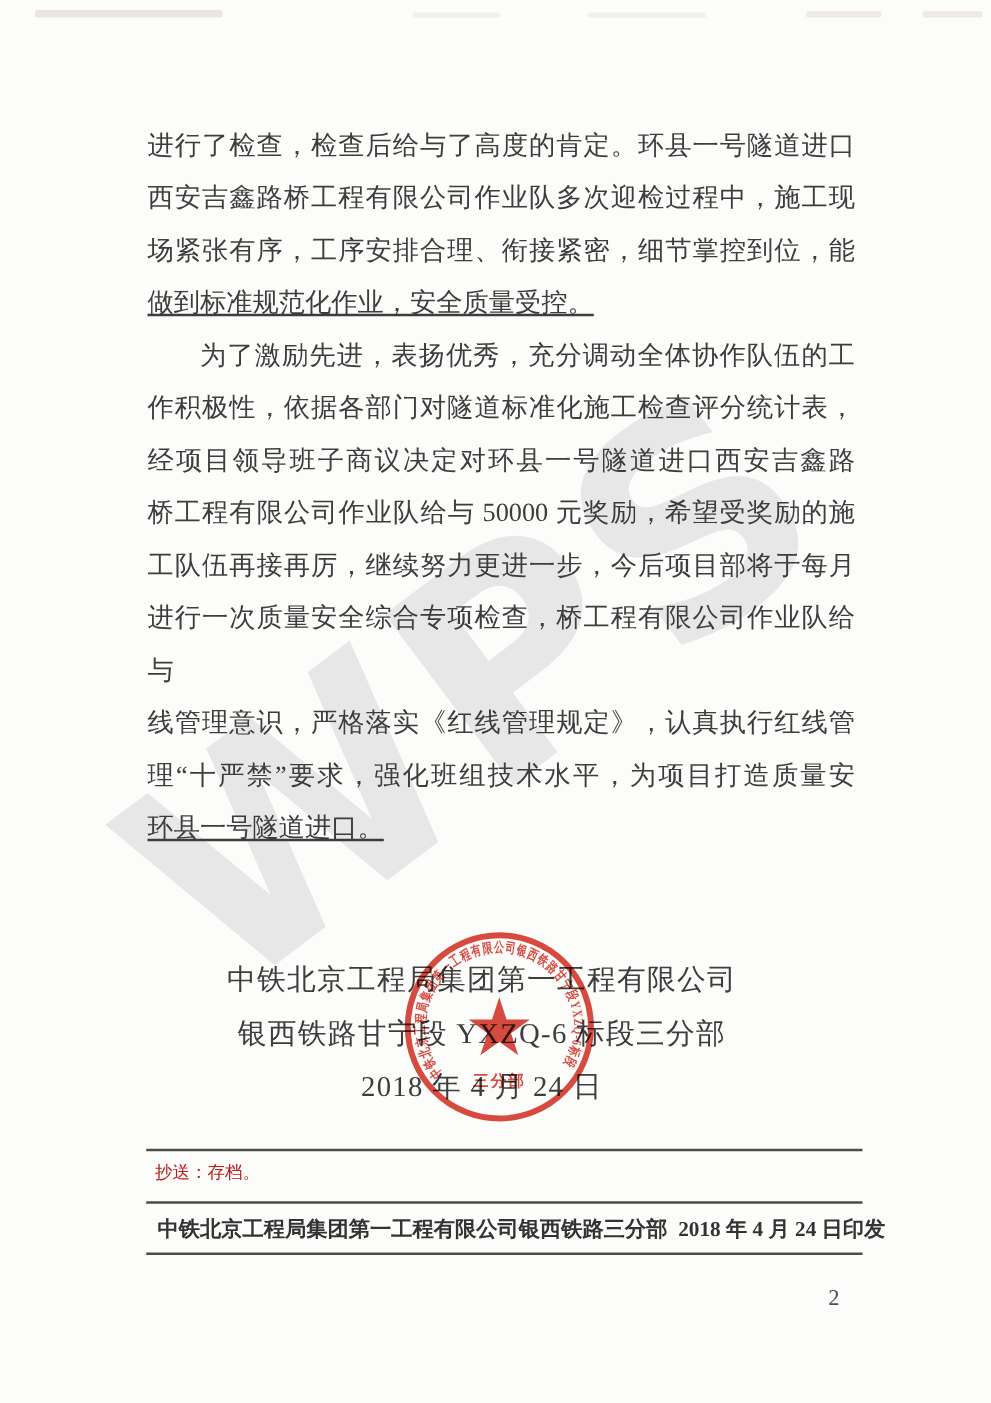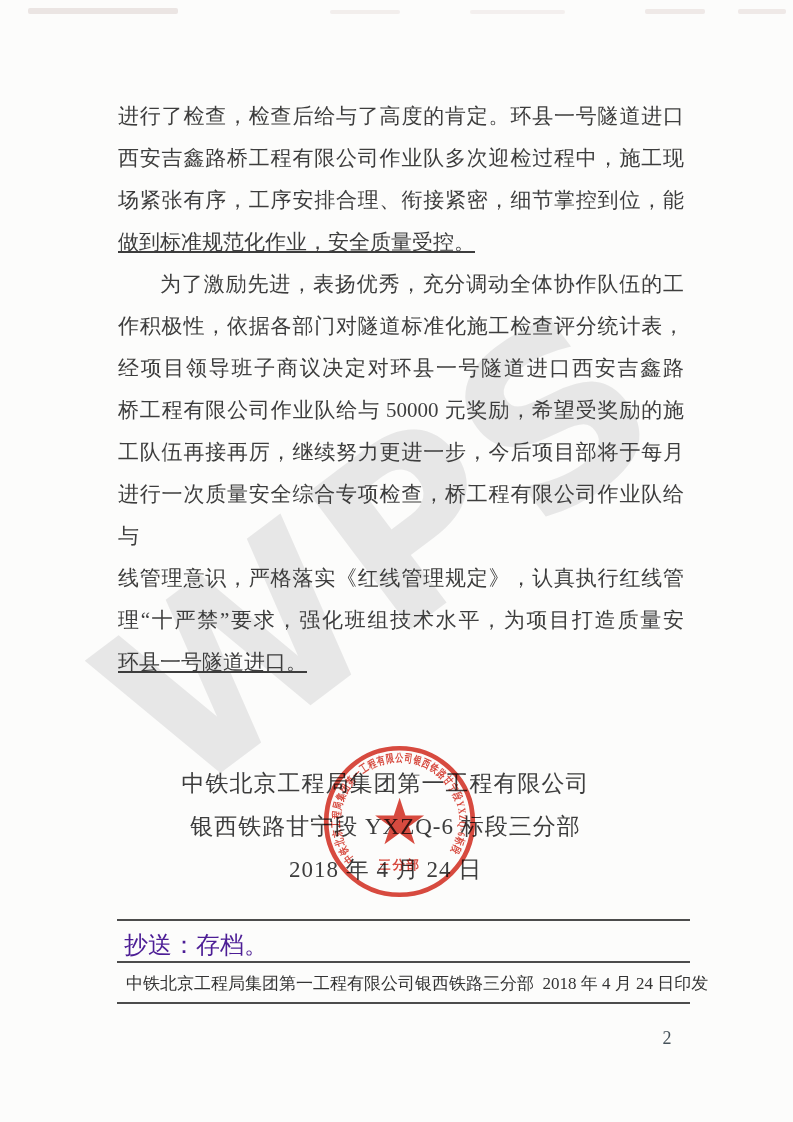--- a/index.html
+++ b/index.html
@@ -56,25 +56,25 @@
   .stamp .ringtext{font-size:21px;letter-spacing:2px;font-weight:bold;}
   .stamp .star{font-size:122px;font-family:"DejaVu Sans",sans-serif;}
   .stamp .bottomtext{font-size:24px;font-weight:bold;letter-spacing:3px;}
 
   .footer-rule{position:absolute;left:117px;width:573px;height:2px;background:#4c4c4c;z-index:1;}
   .hr1{top:919px;}
   .hr2{top:961px;}
   .hr3{top:1002px;}
   .cc{
     position:absolute;left:124px;top:929px;
-    font-size:24px;white-space:pre;color:#4c1d95;z-index:1;
+    font-size:14px;white-space:pre;color:#b91c1c;z-index:1;
   }
   .imprint{
     position:absolute;left:126px;top:972px;
-    font-size:17px;white-space:pre;color:#333;z-index:1;
+    font-size:17px;white-space:pre;color:#333;z-index:1;font-weight:bold;
   }
   .pagenum{
     position:absolute;left:652px;top:1028px;width:30px;
     text-align:center;font-size:18px;color:#46525a;z-index:1;
   }
 </style>
 </head>
 <body>
 
 <div class="page">

